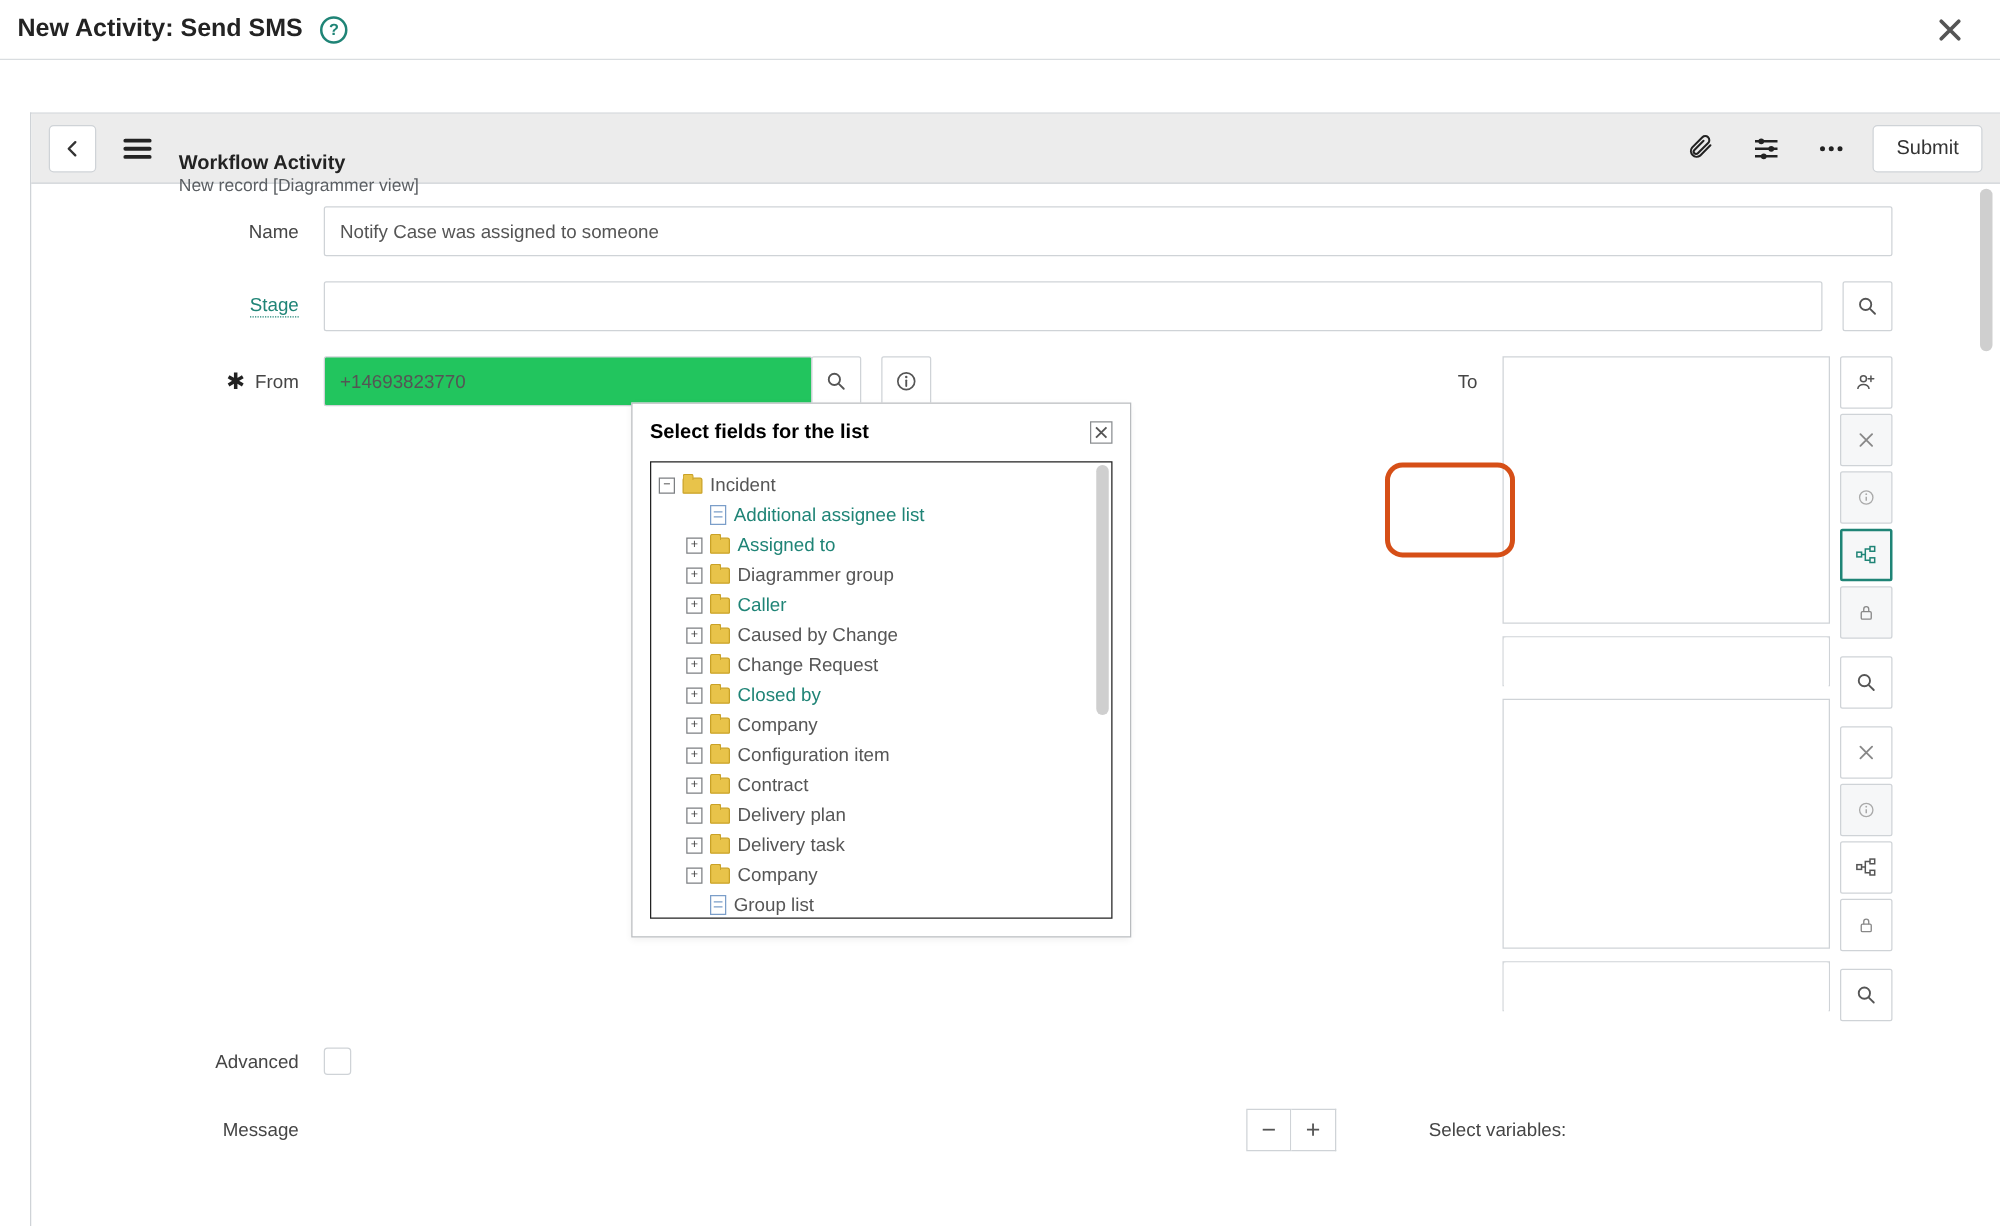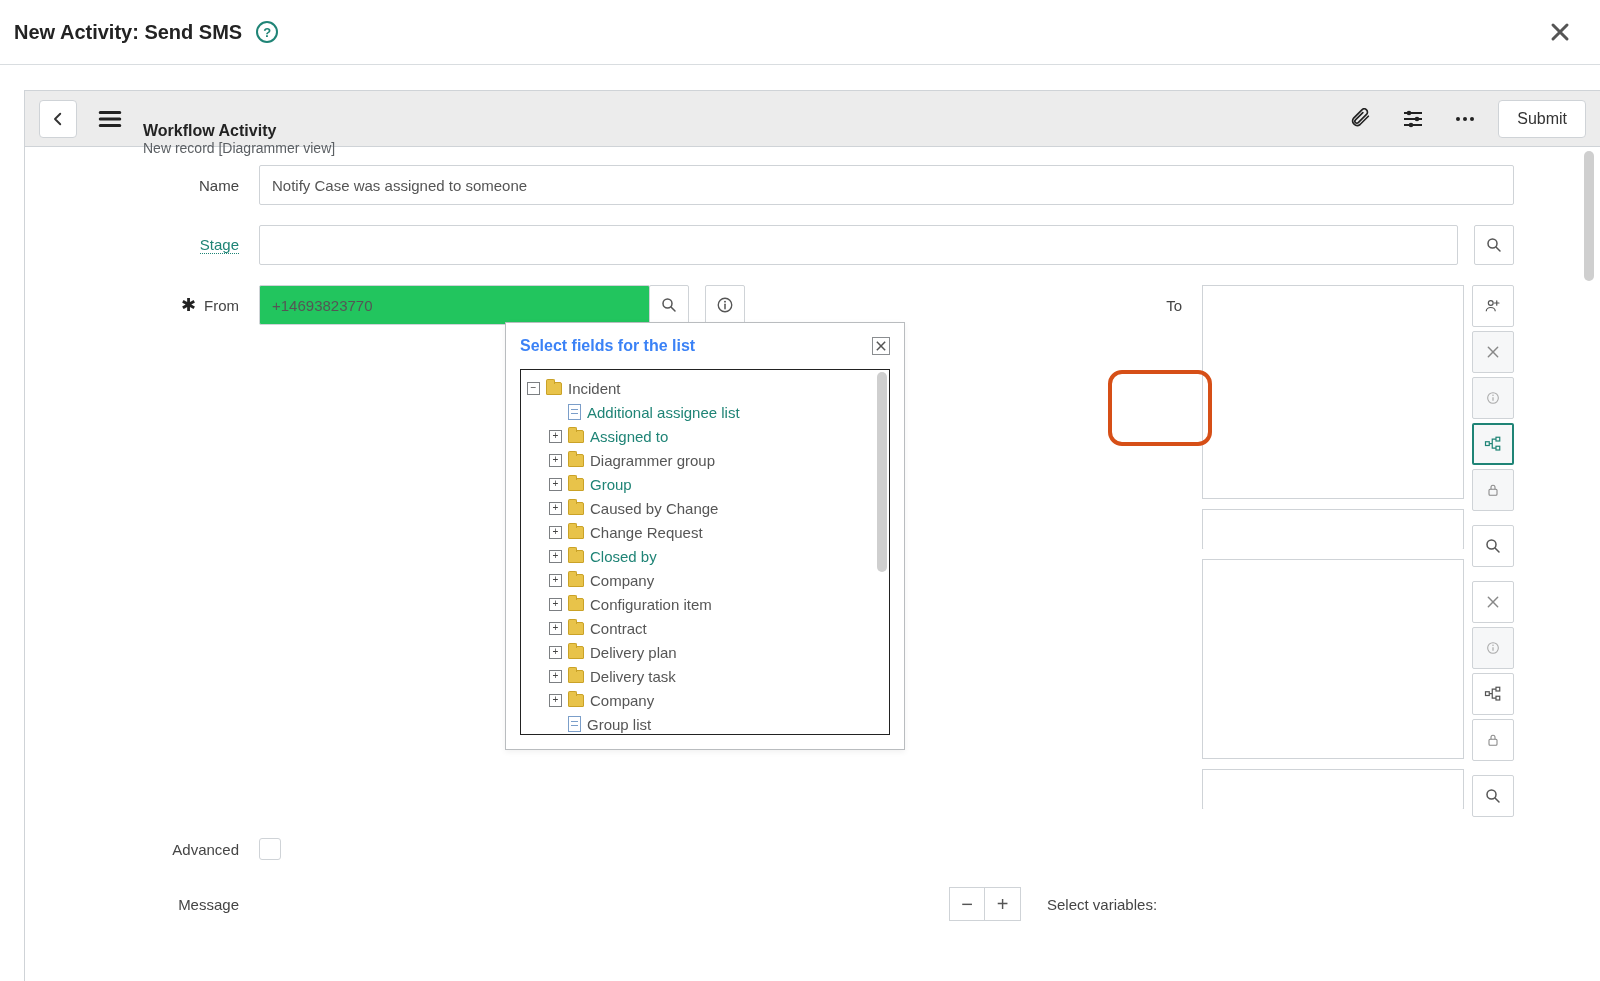--- a/index.html
+++ b/index.html
@@ -16,21 +16,21 @@
   }
   *{box-sizing:border-box;}
   html,body{margin:0;padding:0;height:100%;}
   body{
     font-family:-apple-system,BlinkMacSystemFont,"Segoe UI",Helvetica,Arial,sans-serif;
     font-size:15px;color:var(--text);background:#fff;width:1600px;height:981px;overflow:hidden;
     position:relative;
   }
   
   .dialog-header{
-    height:65px;border-bottom:1px solid var(--border-light);
+    height:48px;border-bottom:1px solid var(--border-light);
     display:flex;align-items:center;padding:0 24px 0 14px;gap:48px;
   }
   .dialog-title{font-size:20px;font-weight:600;color:#232323;display:flex;align-items:center;gap:14px;}
   .help-circle{
     width:22px;height:22px;border:2px solid var(--teal);border-radius:50%;
     display:flex;align-items:center;justify-content:center;color:var(--teal);font-weight:700;font-size:13px;
     cursor:pointer;
   }
   .dialog-close{
     margin-left:auto;font-size:28px;line-height:1;color:#555;cursor:pointer;padding:4px;
@@ -105,21 +105,21 @@
   .side-btns .icon-btn{width:42px;height:42px;background:#f6f7f8;}
   .side-btns .icon-btn.white{background:#fff;}
   
   .popup{
     position:absolute;left:505px;top:322px;width:400px;height:428px;
     background:#fff;border:1px solid #b9bcbf;box-shadow:0 2px 6px rgba(0,0,0,.06);
     z-index:50;
   }
   .popup-head{
     display:flex;align-items:center;justify-content:space-between;
-    padding:14px 14px 12px 14px;font-weight:700;font-size:16px;color:#3b82f6;
+    padding:14px 14px 12px 14px;font-weight:700;font-size:16px;color:#000000;
   }
   .popup-close{
     width:18px;height:18px;border:1px solid #8a8d90;display:flex;align-items:center;justify-content:center;
     color:#555;font-size:12px;cursor:pointer;
   }
   .tree-wrap{
     position:absolute;left:14px;right:14px;top:46px;bottom:14px;
     border:1px solid #222;overflow:hidden;
   }
   .tree-scroll{
@@ -146,21 +146,21 @@
   .doc:before,.doc:after{content:"";position:absolute;left:2px;right:2px;height:1px;background:#7b9ec9;}
   .doc:before{top:4px;} .doc:after{top:8px;}
   .node .lbl{color:#565656;cursor:default;}
   .node.link .lbl{color:var(--teal);cursor:pointer;}
   .indent1{padding-left:22px;}
   
   .hl-rect{
     position:absolute;border:4px solid var(--accent);border-radius:14px;pointer-events:none;z-index:60;
   }
   
-  .msg-row{position:absolute;left:64px;right:86px;top:796px;display:flex;align-items:center;}
+  .msg-row{position:absolute;left:64px;right:86px;top:796px;display:flex;align-items:center;gap:48px;}
   .msg-label{width:170px;text-align:right;padding-right:20px;color:#454545;}
   .pm-group{margin-left:690px;display:flex;}
   .pm-btn{
     width:36px;height:34px;border:1px solid var(--border);background:#fff;display:flex;align-items:center;justify-content:center;
     font-size:20px;color:#555;cursor:pointer;
   }
   .pm-btn + .pm-btn{border-left:none;}
   .sel-vars{margin-left:26px;color:#454545;}
   
 </style>
@@ -420,21 +420,21 @@
           <span class="lbl">Assigned to</span>
         </div>
         <div class="node indent1">
           <span class="exp">+</span>
           <span class="folder"></span>
           <span class="lbl">Diagrammer group</span>
         </div>
         <div class="node indent1 link">
           <span class="exp">+</span>
           <span class="folder"></span>
-          <span class="lbl">Group</span>
+          <span class="lbl">Caller</span>
         </div>
         <div class="node indent1">
           <span class="exp">+</span>
           <span class="folder"></span>
           <span class="lbl">Caused by Change</span>
         </div>
         <div class="node indent1">
           <span class="exp">+</span>
           <span class="folder"></span>
           <span class="lbl">Change Request</span>

